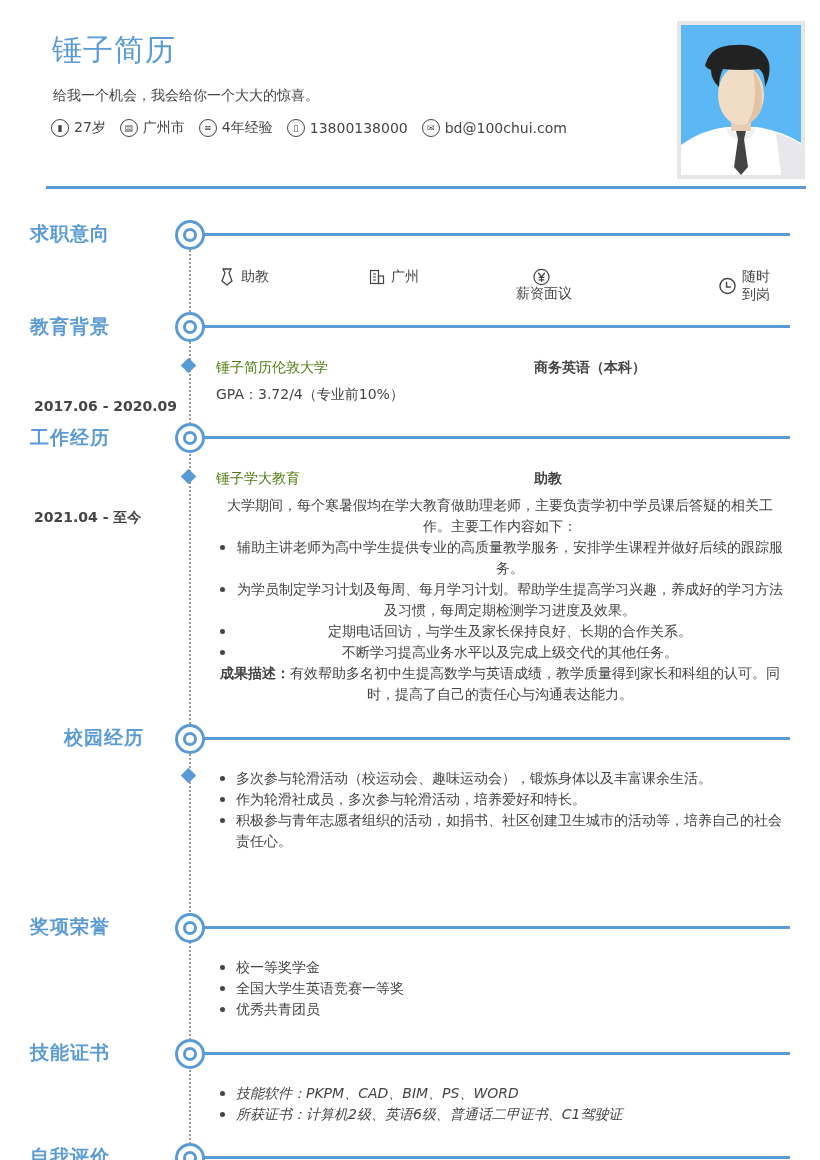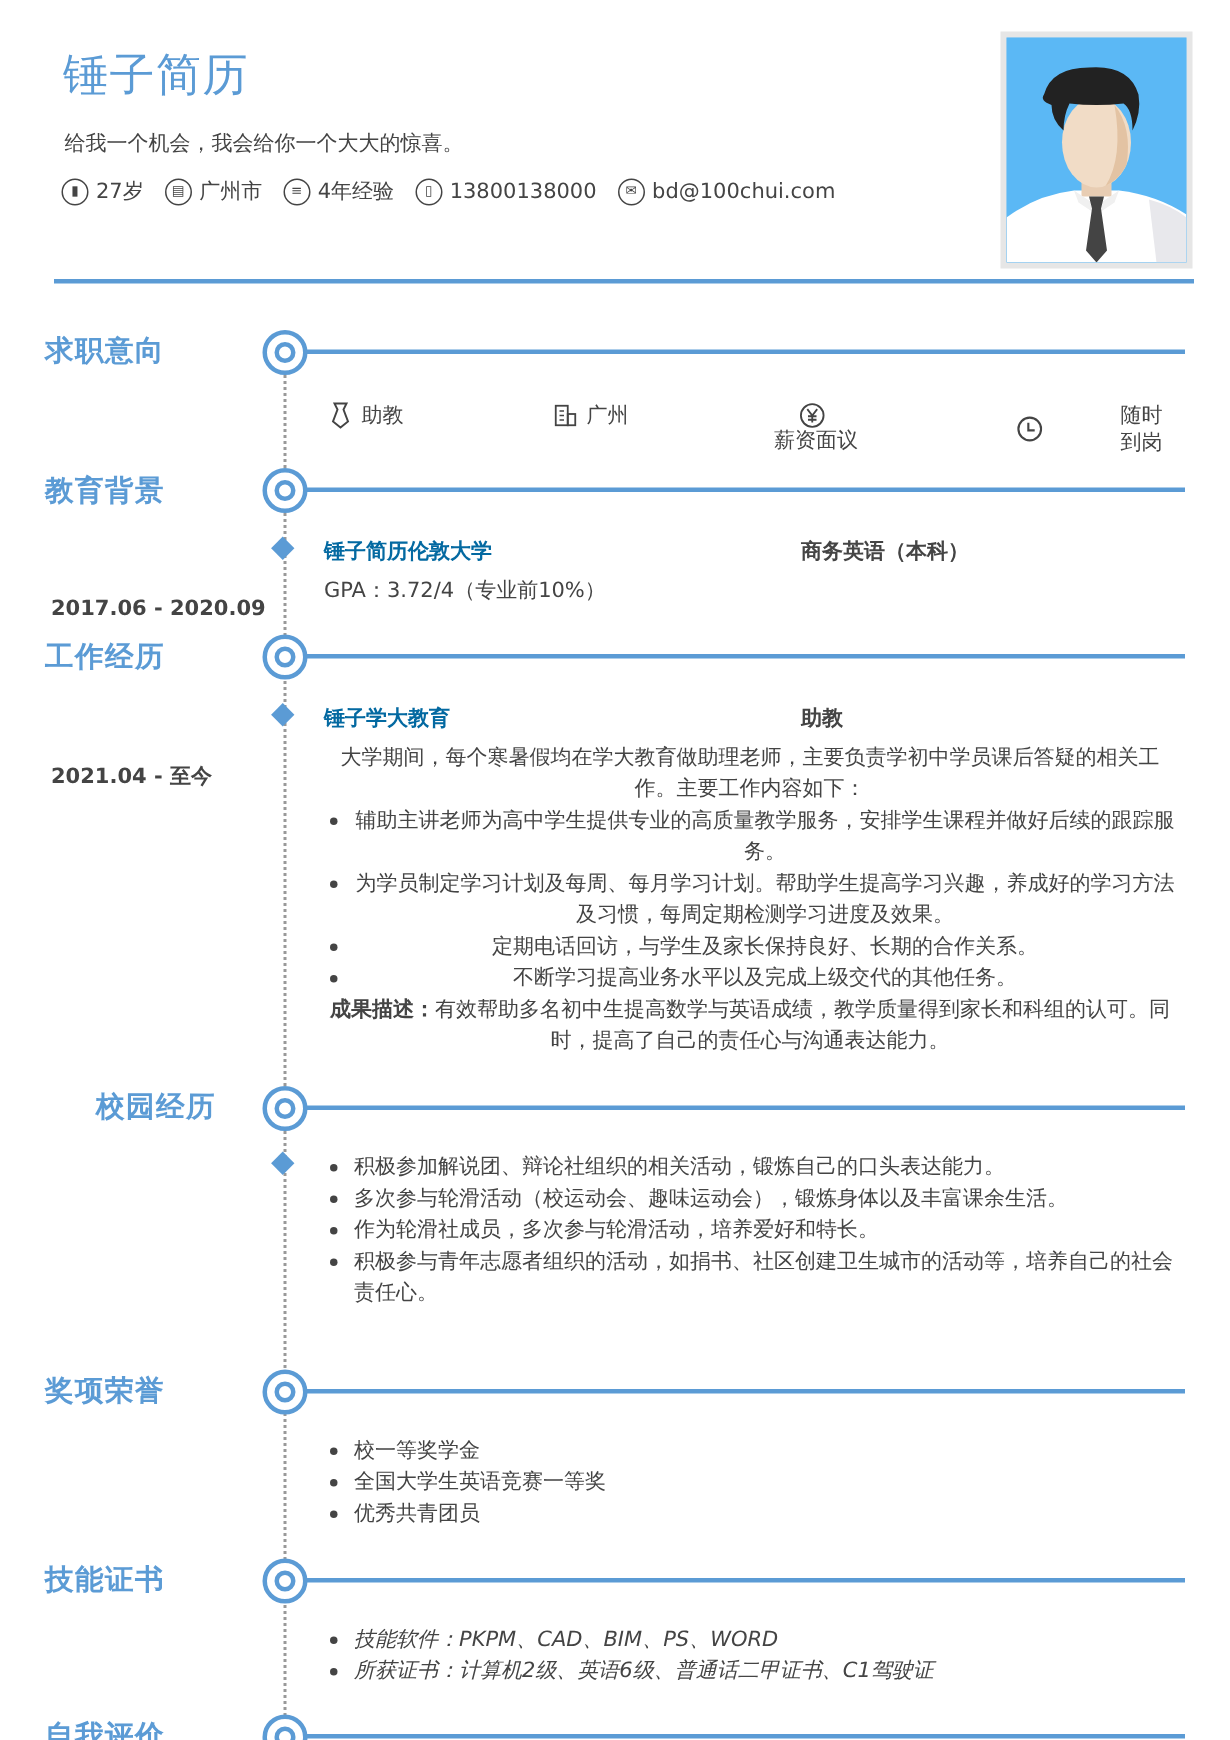--- a/index.html
+++ b/index.html
@@ -1,19 +1,19 @@
 <!DOCTYPE html>
 <html><head>
 <meta charset="utf-8">
 <style>
   * { margin: 0; padding: 0; box-sizing: border-box; }
   html, body { width: 820px; height: 1160px; overflow: hidden; background: #ffffff; }
   body { font-family: "DejaVu Sans", "Liberation Sans", sans-serif; color: #333; position: relative; }
 
-  .header { position: absolute; left: 6px; top: 0; width: 704px; height: 200px; }
+  .header { position: absolute; left: 16px; top: 0; width: 704px; height: 200px; }
   .name { position: absolute; left: 36px; top: 30px; font-size: 30px; color: #5b9bd5; font-weight: normal; letter-spacing: 1px; }
   .motto { position: absolute; left: 37px; top: 87px; font-size: 14px; color: #444; }
   .info-row { position: absolute; left: 35px; top: 119px; display: flex; align-items: center; font-size: 14px; color: #444; }
   .info-item { display: flex; align-items: center; margin-right: 14px; }
   .info-icon { width: 18px; height: 18px; border: 1.3px solid #444; border-radius: 50%; display: inline-flex; align-items: center; justify-content: center; margin-right: 5px; font-size: 9px; color: #444; }
   .photo { position: absolute; left: 661px; top: 21px; width: 128px; height: 158px; background: #e6e6e6; padding: 4px; }
   .photo-inner { width: 120px; height: 150px; background: #5bb8f5; position: relative; overflow: hidden; }
   .header-line { position: absolute; left: 30px; top: 186px; width: 760px; height: 3px; background: #5b9bd5; }
 
   .timeline-line { position: absolute; left: 189px; top: 250px; height: 910px; border-left: 2px dotted #999; }
@@ -23,21 +23,21 @@
   .section-node::after { content: ""; position: absolute; left: 5px; top: 5px; width: 14px; height: 14px; border-radius: 50%; border: 3px solid #5b9bd5; box-sizing: border-box; }
   .section-rule { position: absolute; left: 204px; width: 586px; height: 3px; background: #5b9bd5; }
 
   .diamond { position: absolute; left: 183px; width: 11px; height: 11px; background: #5b9bd5; transform: rotate(45deg); }
 
   .intent-row { position: absolute; top: 268px; left: 218px; width: 560px; height: 24px; font-size: 14px; color: #444; }
   .intent-item { position: absolute; display: flex; align-items: center; }
   .intent-icon { width: 17px; height: 17px; display: inline-flex; align-items: center; justify-content: center; margin-right: 6px; font-size: 11px; color: #444; }
 
   .date { position: absolute; left: 34px; font-size: 14px; font-weight: bold; color: #444; margin-top: 40px; }
-  .entry-title { position: absolute; left: 216px; font-size: 14px; font-weight: bold; color: #0369a1; }
+  .entry-title { position: absolute; left: 216px; font-size: 14px; font-weight: normal; color: #4d7c0f; }
   .entry-sub { position: absolute; left: 534px; font-size: 14px; font-weight: bold; color: #444; }
   .text { position: absolute; left: 216px; width: 568px; font-size: 14px; color: #444; line-height: 21px; }
   ul.bullets { list-style: none; }
   ul.bullets li { position: relative; padding-left: 20px; line-height: 21px; }
   ul.bullets li::before { content: ""; position: absolute; left: 4px; top: 8px; width: 5px; height: 5px; border-radius: 50%; background: #444; }
   .strong { font-weight: bold; }
 </style>
 </head>
 <body>
 
@@ -113,21 +113,21 @@
   </div>
   <div class="intent-item" style="left:298px;flex-direction:column;">
     <span class="intent-icon">
       <svg width="18" height="18" viewBox="0 0 18 18">
           <circle cx="9" cy="9" r="8" fill="none" stroke="#444" stroke-width="1.3"></circle>
           <path d="M5.5 4.5 L9 9 L12.5 4.5 M9 9 L9 14 M6 9.5 L12 9.5 M6 12 L12 12" fill="none" stroke="#444" stroke-width="1.3"></path>
         </svg>
     </span>
     <span>薪资面议</span>
   </div>
-  <div class="intent-item" style="left:460px;gap:46px;">
+  <div class="intent-item" style="left:501px;">
     <span class="intent-icon">
       <svg width="18" height="18" viewBox="0 0 18 18">
           <circle cx="9" cy="9" r="8" fill="none" stroke="#444" stroke-width="1.5"></circle>
           <path d="M8 4.5 L8 10 L12.5 10" fill="none" stroke="#444" stroke-width="1.5"></path>
         </svg>
     </span>
     <span>随时到岗</span>
   </div>
 </div>
 
@@ -157,21 +157,20 @@
   </ul>
   <div><span class="strong">成果描述：</span><span>有效帮助多名初中生提高数学与英语成绩，教学质量得到家长和科组的认可。同时，提高了自己的责任心与沟通表达能力。</span></div>
 </div>
 
 <div class="section-title" style="top:725px;margin-left:34px;">校园经历</div>
 <div class="section-node" style="top:724px;"></div>
 <div class="section-rule" style="top:737px;"></div>
 <div class="diamond" style="top:770px;"></div>
 <div class="text" style="top:768px;">
   <ul class="bullets">
-    <li>积极参加解说团、辩论社组织的相关活动，锻炼自己的口头表达能力。</li>
     <li>多次参与轮滑活动（校运动会、趣味运动会），锻炼身体以及丰富课余生活。</li>
     <li>作为轮滑社成员，多次参与轮滑活动，培养爱好和特长。</li>
     <li>积极参与青年志愿者组织的活动，如捐书、社区创建卫生城市的活动等，培养自己的社会责任心。</li>
   </ul>
 </div>
 
 <div class="section-title" style="top:914px;">奖项荣誉</div>
 <div class="section-node" style="top:913px;"></div>
 <div class="section-rule" style="top:926px;"></div>
 <div class="text" style="top:957px;">

